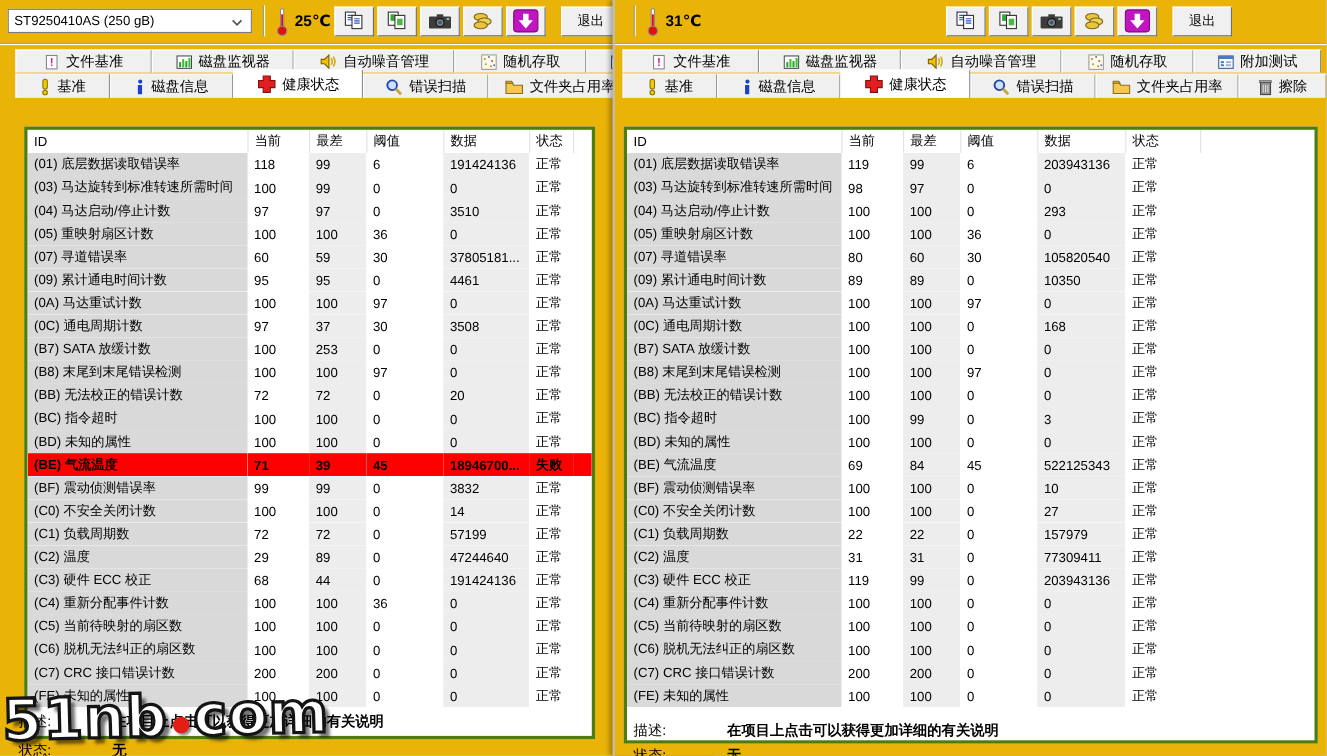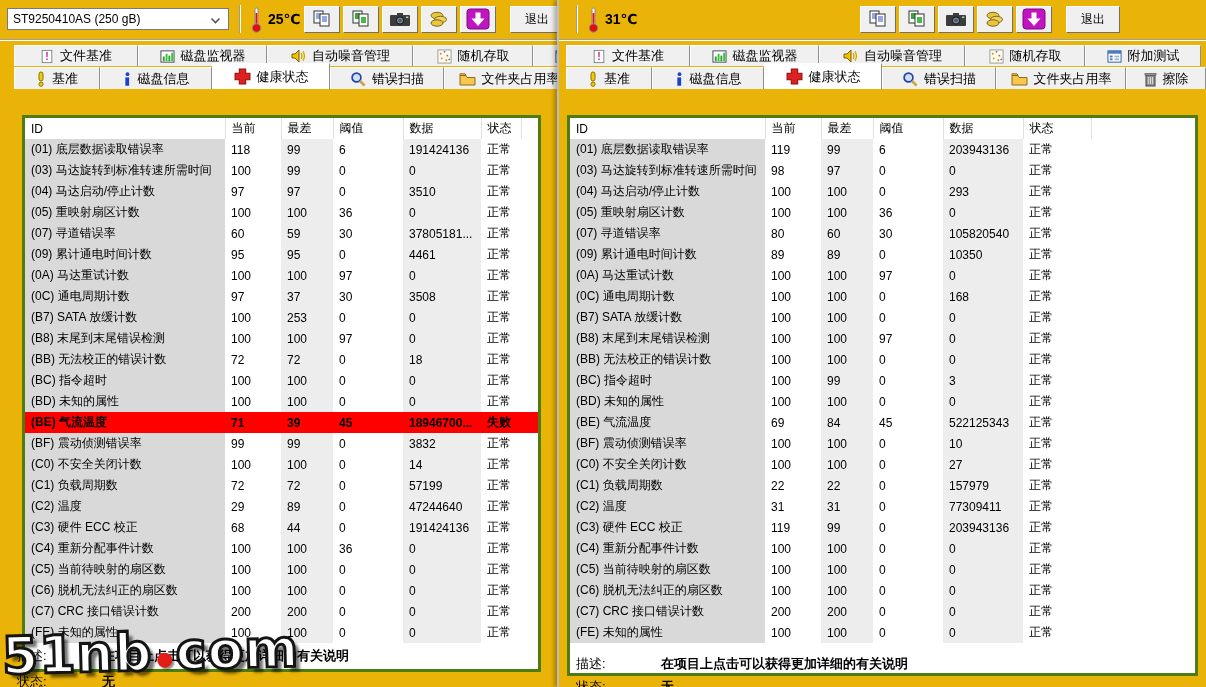--- a/index.html
+++ b/index.html
@@ -377,21 +377,21 @@
             <td class="c3">97</td>
             <td class="c4">0</td>
             <td class="c5">正常</td>
             <td></td>
           </tr>
           <tr>
             <td class="c0">(BB) 无法校正的错误计数</td>
             <td class="c1">72</td>
             <td class="c2">72</td>
             <td class="c3">0</td>
-            <td class="c4">18</td>
+            <td class="c4">20</td>
             <td class="c5">正常</td>
             <td></td>
           </tr>
           <tr>
             <td class="c0">(BC) 指令超时</td>
             <td class="c1">100</td>
             <td class="c2">100</td>
             <td class="c3">0</td>
             <td class="c4">0</td>
             <td class="c5">正常</td>

